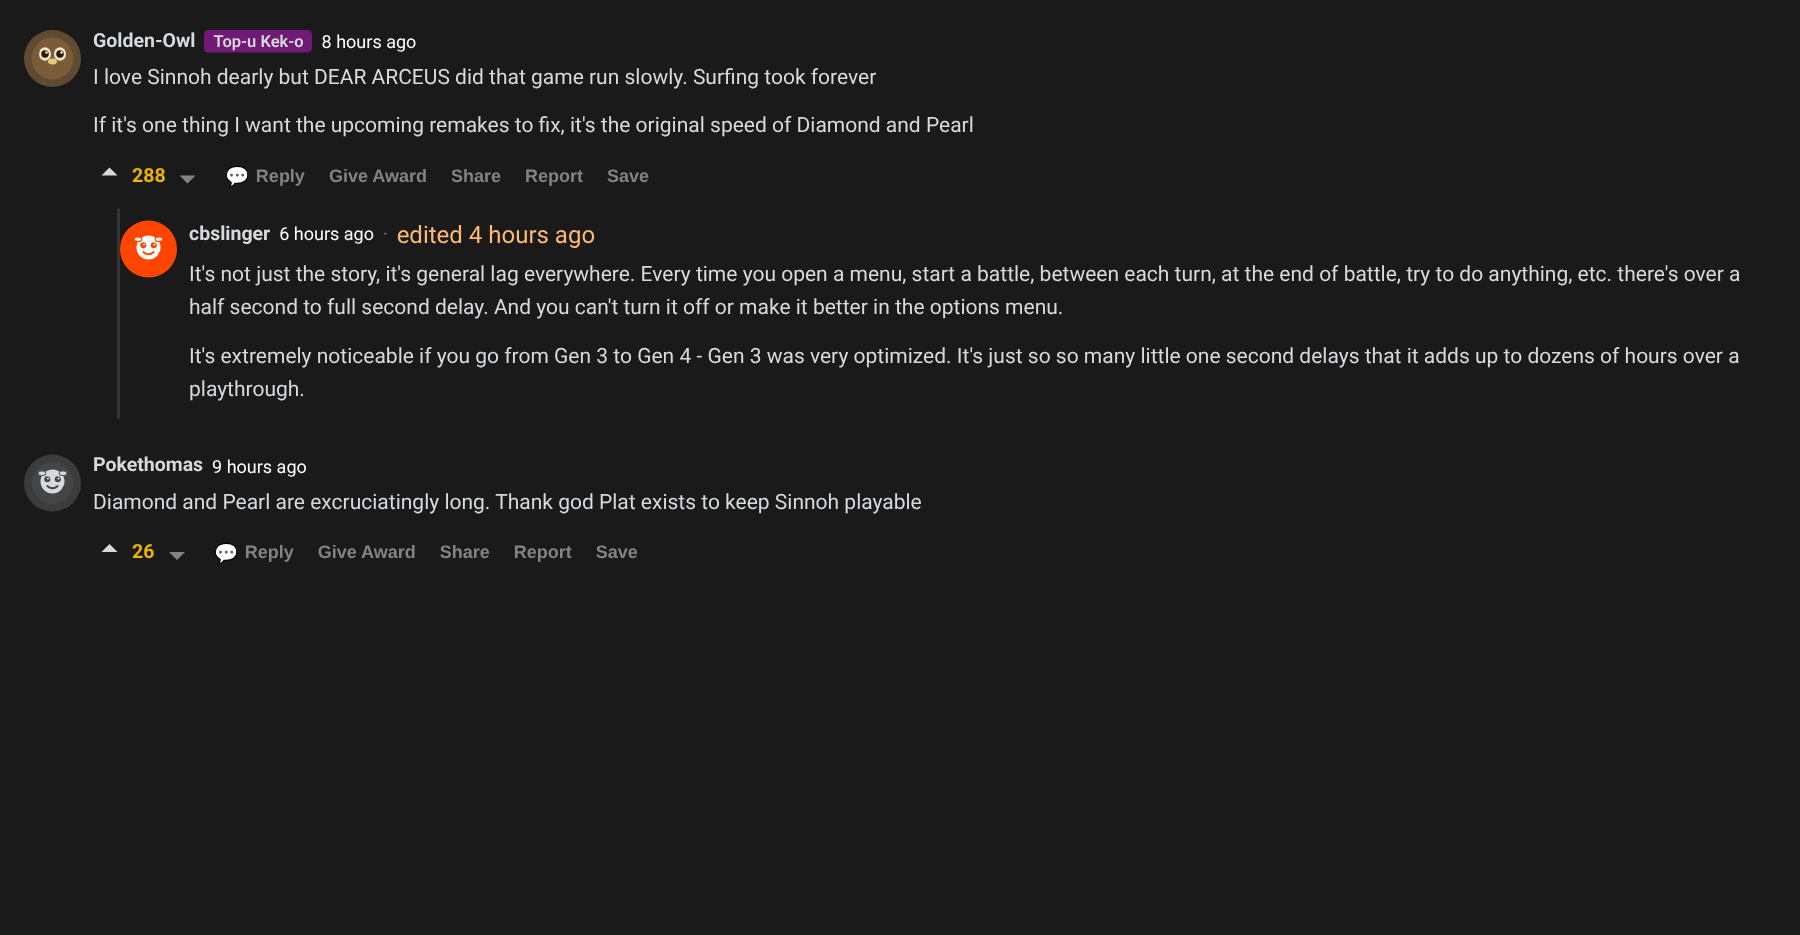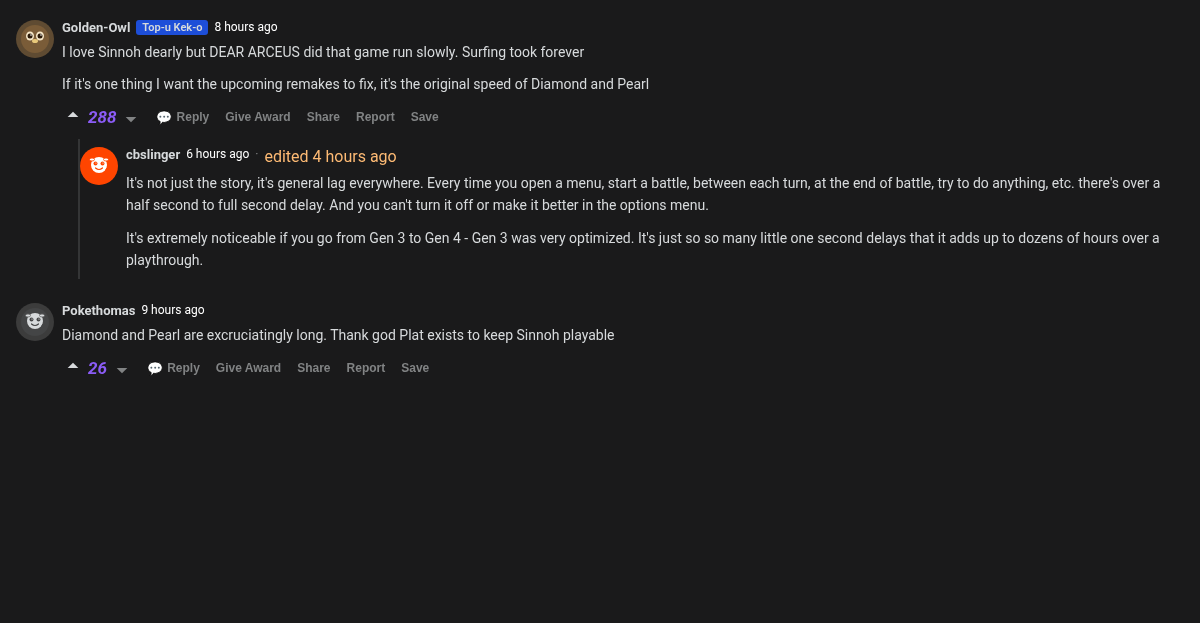--- a/index.html
+++ b/index.html
@@ -62,33 +62,33 @@
 
     .comment-body {
       flex: 1;
       display: flex;
       flex-direction: column;
       gap: 6px;
     }
 
     .comment-header {
       display: flex;
-      align-items: flex-start;
+      align-items: center;
       gap: 6px;
       flex-wrap: wrap;
     }
 
     .username {
       font-weight: 700;
       font-size: 13px;
       color: #d7dadc;
     }
 
     .flair {
-      background-color: #1d4ed8;
+      background-color: #701a75;
       color: #d7dadc;
       font-size: 11px;
       padding: 1px 6px;
       border-radius: 3px;
       font-weight: 600;
     }
 
     .timestamp {
       font-size: 12px;
       color: #ffffff;
@@ -129,24 +129,23 @@
       border: none;
       cursor: pointer;
       color: #818384;
       font-size: 16px;
       padding: 2px 3px;
       display: flex;
       align-items: center;
     }
 
     .vote-count {
-      font-size: 17px;
+      font-size: 13px;
       font-weight: 700;
-      color: #8b5cf6;
-      font-style: italic;
+      color: #eab308;
     }
 
     .action-btn {
       background: none;
       border: none;
       cursor: pointer;
       color: #818384;
       font-size: 12px;
       font-weight: 700;
       padding: 4px 6px;

